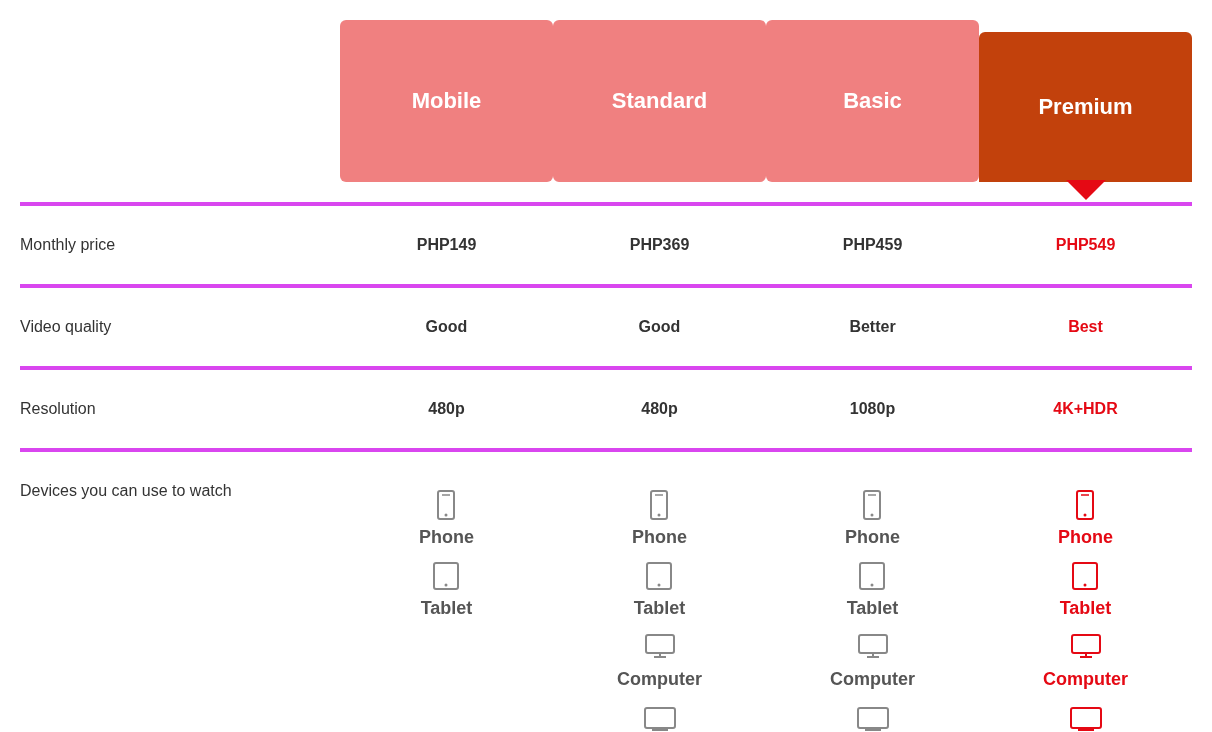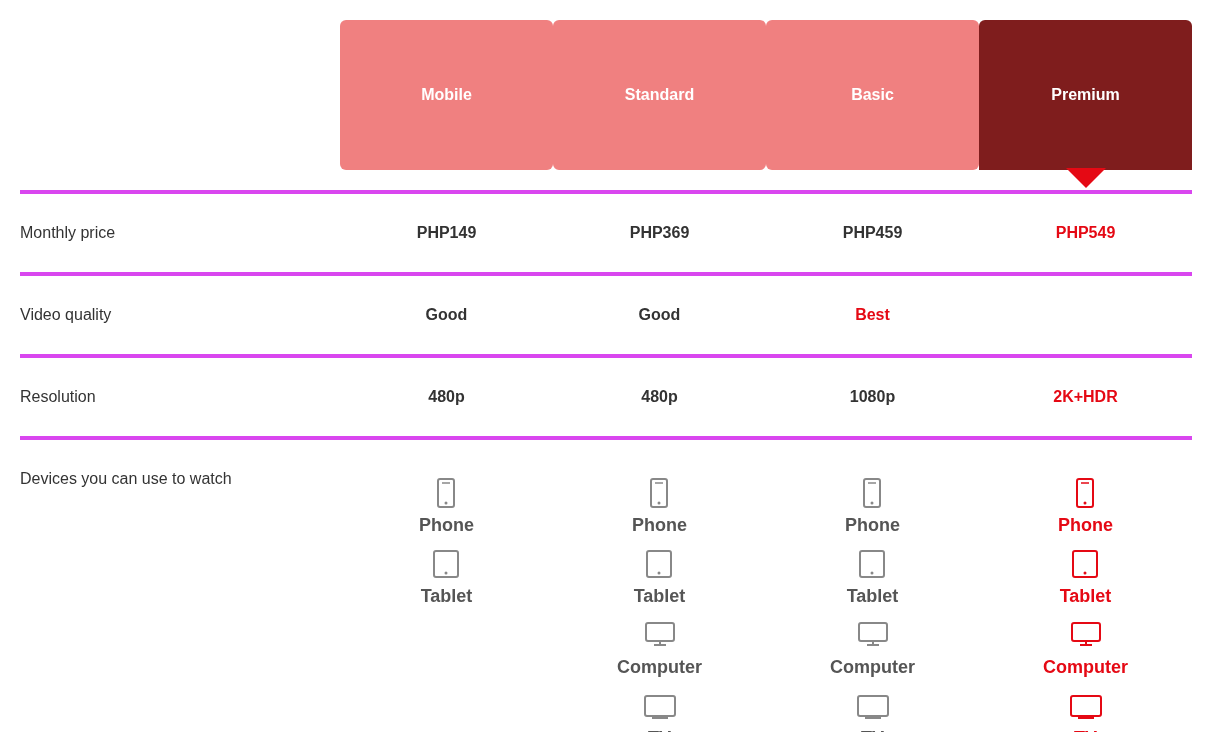--- a/index.html
+++ b/index.html
@@ -27,42 +27,43 @@
       
     }
 
     .header-cell {
       display: flex;
       flex-direction: column;
       align-items: center;
       justify-content: center;
       padding: 20px 10px;
       color: #fff;
-      font-size: 16px;
+      font-size: 22px;
       font-weight: bold;
       min-height: 150px;
       border-radius: 6px 6px 0 0;
       position: relative;
     }
 
     .header-cell.mobile {
       background: #f08080;
       border-radius: 6px;
     }
     .header-cell.basic {
       background: #f08080;
       border-radius: 6px;
     }
     .header-cell.standard {
       background: #f08080;
       border-radius: 6px;
     }
     .header-cell.premium {
-      background: #7f1d1d;
+      background: #c2410c;
       border-radius: 6px 6px 0 0;
+      margin-top: 12px;
     }
 
     
     .header-cell.premium::after {
       content: '';
       position: absolute;
       bottom: -18px;
       left: 50%;
       transform: translateX(-50%);
       width: 0;
@@ -165,29 +166,30 @@
     <div class="row-value">PHP149</div>
     <div class="row-value">PHP369</div>
     <div class="row-value">PHP459</div>
     <div class="row-value premium-val">PHP549</div>
   </div>
 
   <div class="data-row">
     <div class="row-label">Video quality</div>
     <div class="row-value">Good</div>
     <div class="row-value">Good</div>
+    <div class="row-value">Better</div>
     <div class="row-value premium-val">Best</div>
   </div>
 
   <div class="data-row">
     <div class="row-label">Resolution</div>
     <div class="row-value">480p</div>
     <div class="row-value">480p</div>
     <div class="row-value">1080p</div>
-    <div class="row-value premium-val">2K+HDR</div>
+    <div class="row-value premium-val">4K+HDR</div>
   </div>
 
   <div class="data-row">
     <div class="row-label">Devices you can use to watch</div>
 
     <div class="row-value">
       <div class="devices-col">
         <div class="device-item">
           <svg class="device-icon" viewBox="0 0 36 36" fill="none" xmlns="http://www.w3.org/2000/svg">
             <rect x="10" y="4" width="16" height="28" rx="2" stroke="#888" stroke-width="2" fill="none"></rect>

